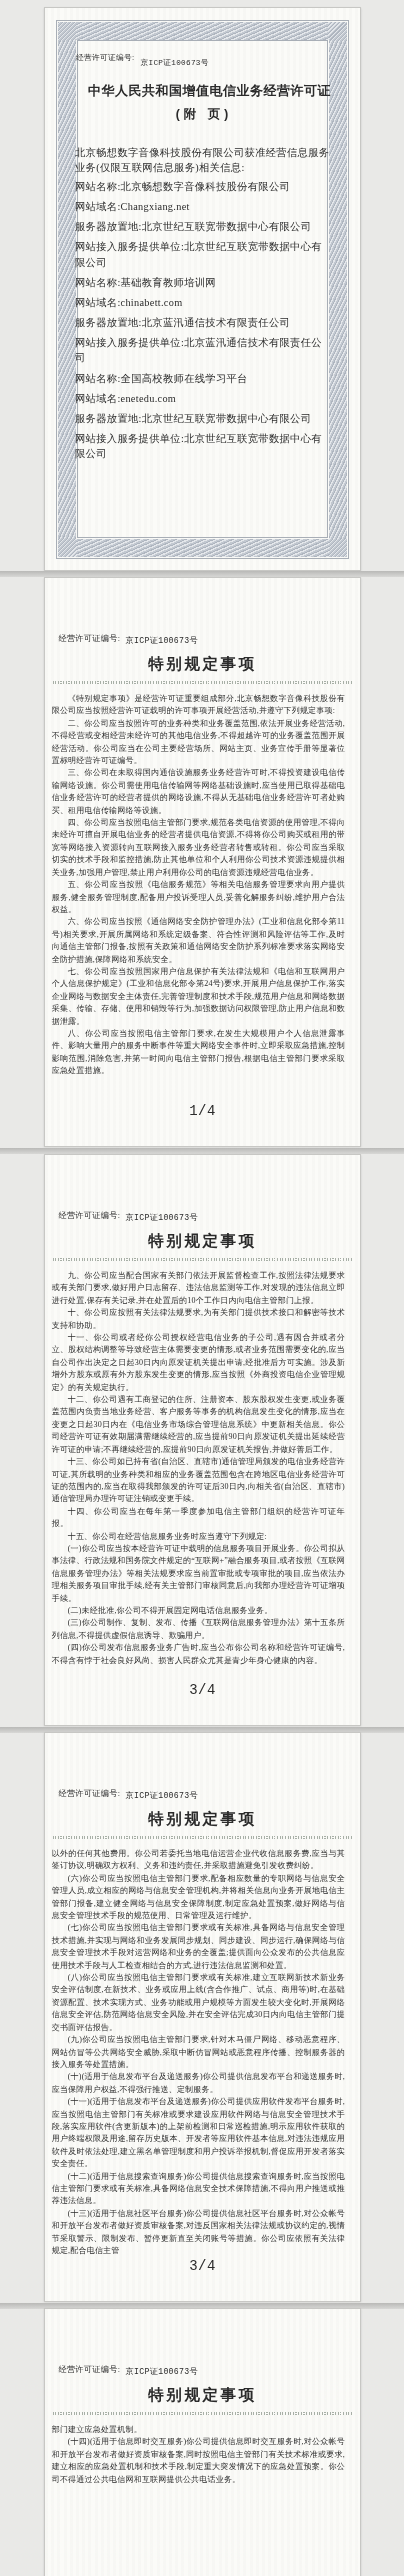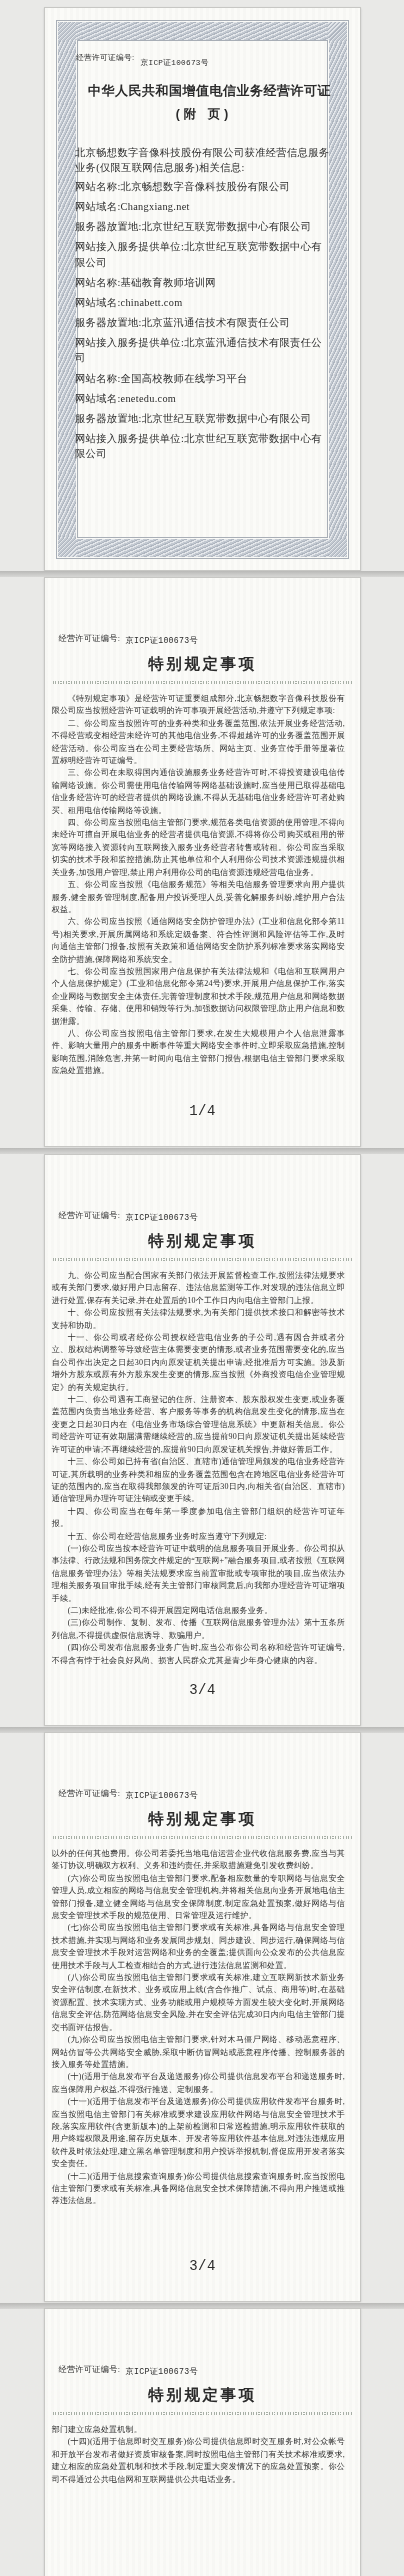--- a/index.html
+++ b/index.html
@@ -152,20 +152,21 @@
   <div class="wavy"></div>
   <div class="prov-body">
     <p class="cont">以外的任何其他费用。你公司若委托当地电信运营企业代收信息服务费,应当与其签订协议,明确双方权利、义务和违约责任,并采取措施避免引发收费纠纷。</p>
     <p>(六)你公司应当按照电信主管部门要求,配备相应数量的专职网络与信息安全管理人员,成立相应的网络与信息安全管理机构,并将相关信息向业务开展地电信主管部门报备,建立健全网络与信息安全保障制度,制定应急处置预案,做好网络与信息安全管理技术手段的规范使用、日常管理及运行维护。</p>
     <p>(七)你公司应当按照电信主管部门要求或有关标准,具备网络与信息安全管理技术措施,并实现与网络和业务发展同步规划、同步建设、同步运行,确保网络与信息安全管理技术手段对运营网络和业务的全覆盖;提供面向公众发布的公共信息应使用技术手段与人工检查相结合的方式,进行违法信息监测和处置。</p>
     <p>(八)你公司应当按照电信主管部门要求或有关标准,建立互联网新技术新业务安全评估制度,在新技术、业务或应用上线(含合作推广、试点、商用等)时,在基础资源配置、技术实现方式、业务功能或用户规模等方面发生较大变化时,开展网络信息安全评估,防范网络信息安全风险,并在安全评估完成30日内向电信主管部门提交书面评估报告。</p>
     <p>(九)你公司应当按照电信主管部门要求,针对木马僵尸网络、移动恶意程序、网站仿冒等公共网络安全威胁,采取中断仿冒网站或恶意程序传播、控制服务器的接入服务等处置措施。</p>
     <p>(十)(适用于信息发布平台及递送服务)你公司提供信息发布平台和递送服务时,应当保障用户权益,不得强行推送、定制服务。</p>
     <p>(十一)(适用于信息发布平台及递送服务)你公司提供应用软件发布平台服务时,应当按照电信主管部门有关标准或要求建设应用软件网络与信息安全管理技术手段,落实应用软件(含更新版本)的上架前检测和日常巡检措施,明示应用软件获取的用户终端权限及用途,留存历史版本、开发者等应用软件基本信息,对违法违规应用软件及时依法处理,建立黑名单管理制度和用户投诉举报机制,督促应用开发者落实安全责任。</p>
     <p>(十二)(适用于信息搜索查询服务)你公司提供信息搜索查询服务时,应当按照电信主管部门要求或有关标准,具备网络信息安全技术保障措施,不得向用户推送或推荐违法信息。</p>
+    <p>(十三)(适用于信息社区平台服务)你公司提供信息社区平台服务时,对公众帐号和开放平台发布者做好资质审核备案,对违反国家相关法律法规或协议约定的,视情节采取警示、限制发布、暂停更新直至关闭账号等措施。你公司应依照有关法律规定,配合电信主管</p>
   </div>
   <div class="page-num">3/4</div>
 </div>
 
 <div class="page-gap" style="top:2303px"></div>
 
 <div class="page" id="p5">
   <div class="prov-lic">
     <span>经营许可证编号:</span><span class="lic-no">京ICP证100673号</span>
   </div>

